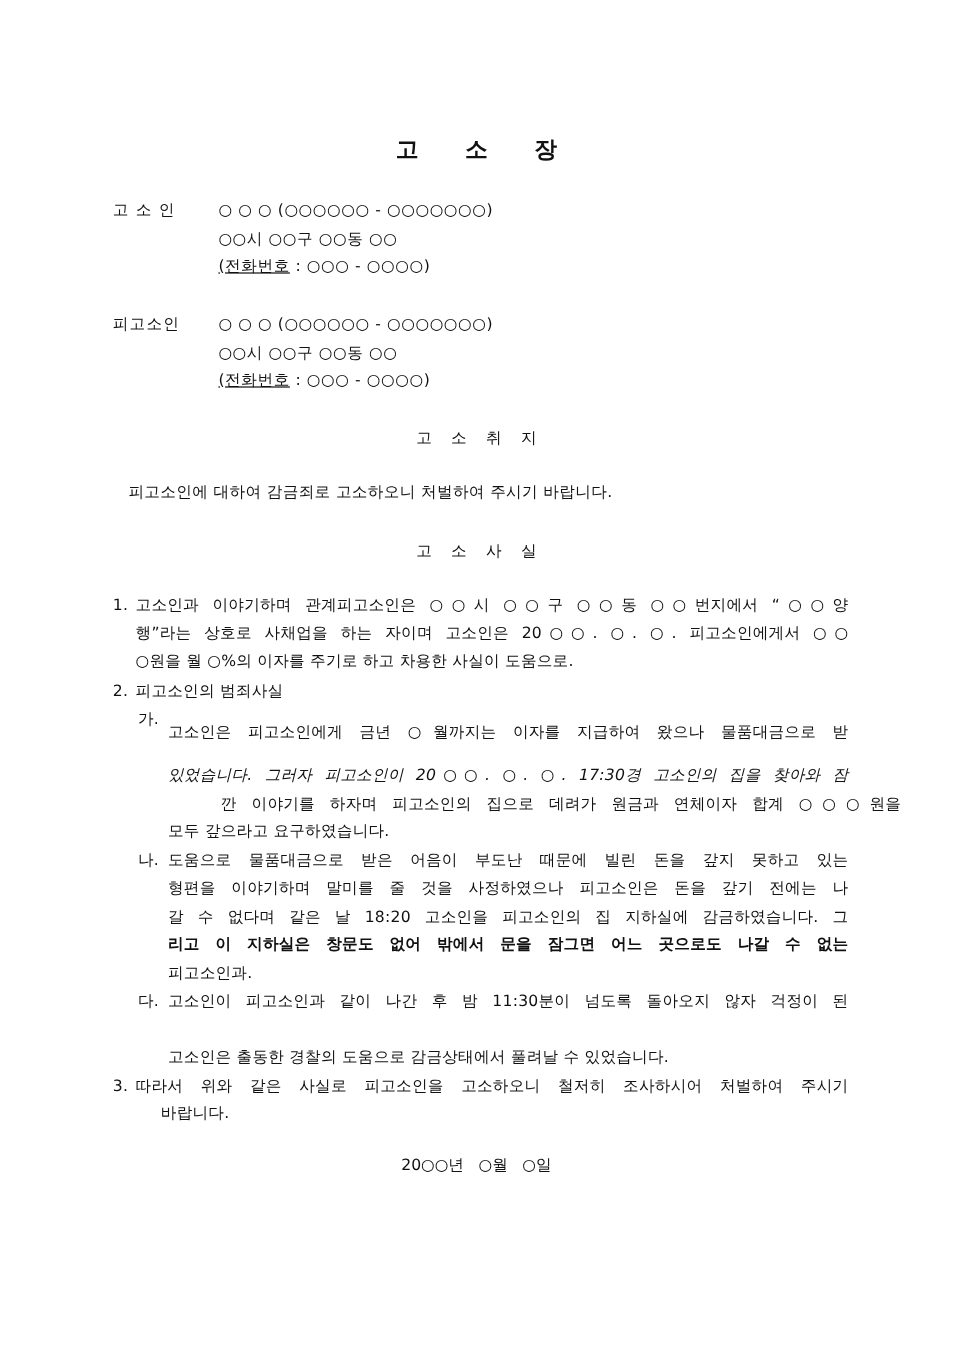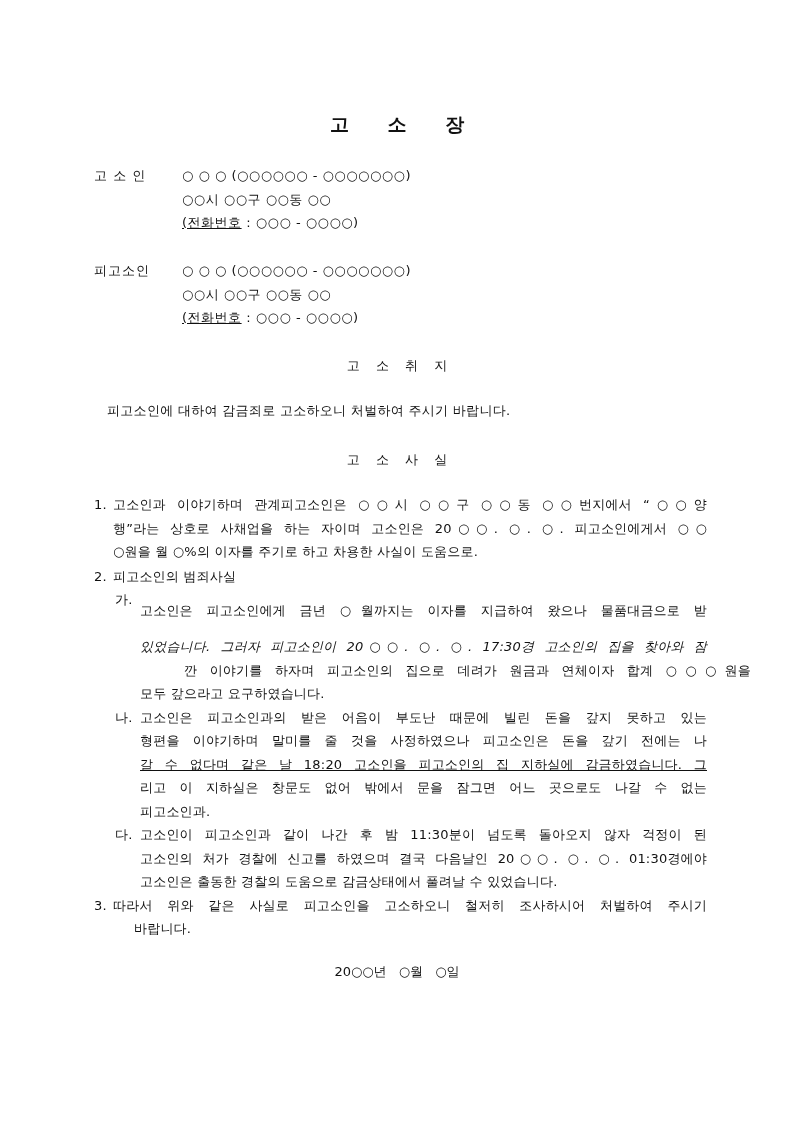--- a/index.html
+++ b/index.html
@@ -108,29 +108,28 @@
   <div class="para" style="left:94px; top:568px;">2.</div>
   <div class="para" style="left:113px; top:568px;">피고소인의 범죄사실</div>
 
   <div class="para" style="left:115px; top:591px;">가.</div>
   <div class="para justify" style="left:140px; top:602px; width:567px;">고소인은 피고소인에게 금년 ○월까지는 이자를 지급하여 왔으나 물품대금으로 받</div>
   <div class="para justify" style="left:140px; top:638px; width:567px;font-style:italic;">있었습니다. 그러자 피고소인이 20○○. ○. ○. 17:30경 고소인의 집을 찾아와 잠</div>
   <div class="para justify" style="left:140px; top:662px; width:567px;margin-left:44px;">깐 이야기를 하자며 피고소인의 집으로 데려가 원금과 연체이자 합계 ○○○원을</div>
   <div class="para" style="left:140px; top:685px;">모두 갚으라고 요구하였습니다.</div>
 
   <div class="para" style="left:115px; top:709px;">나.</div>
-  <div class="para justify" style="left:140px; top:709px; width:567px;">고소인은 피고소인과의 받은 어음이 부도난 때문에 빌린 돈을 갚지 못하고 있는</div>
+  <div class="para justify" style="left:140px; top:709px; width:567px;">도움으로 물품대금으로 받은 어음이 부도난 때문에 빌린 돈을 갚지 못하고 있는</div>
   <div class="para justify" style="left:140px; top:732px; width:567px;">형편을 이야기하며 말미를 줄 것을 사정하였으나 피고소인은 돈을 갚기 전에는 나</div>
-  <div class="para justify" style="left:140px; top:756px; width:567px;text-decoration:underline;">갈 수 없다며 같은 날 18:20 고소인을 피고소인의 집 지하실에 감금하였습니다. 그</div>
-  <div class="para justify" style="left:140px; top:779px; width:567px;">리고 이 지하실은 창문도 없어 밖에서 문을 잠그면 어느 곳으로도 나갈 수 없는</div>
+  <div class="para justify" style="left:140px; top:756px; width:567px;">갈 수 없다며 같은 날 18:20 고소인을 피고소인의 집 지하실에 감금하였습니다. 그</div>
+  <div class="para justify" style="left:140px; top:779px; width:567px;font-weight:bold;">리고 이 지하실은 창문도 없어 밖에서 문을 잠그면 어느 곳으로도 나갈 수 없는</div>
   <div class="para" style="left:140px; top:803px;">피고소인과.</div>
 
   <div class="para" style="left:115px; top:826px;">다.</div>
   <div class="para justify" style="left:140px; top:826px; width:567px;">고소인이 피고소인과 같이 나간 후 밤 11:30분이 넘도록 돌아오지 않자 걱정이 된</div>
-  <div class="para justify" style="left:140px; top:850px; width:567px;">고소인의 처가 경찰에 신고를 하였으며 결국 다음날인 20○○. ○. ○. 01:30경에야</div>
   <div class="para" style="left:140px; top:873px;">고소인은 출동한 경찰의 도움으로 감금상태에서 풀려날 수 있었습니다.</div>
 
   <div class="para" style="left:94px; top:897px;">3.</div>
   <div class="para justify" style="left:113px; top:897px; width:594px;">따라서 위와 같은 사실로 피고소인을 고소하오니 철저히 조사하시어 처벌하여 주시기</div>
   <div class="para" style="left:113px; top:920px;margin-left:21px;">바랍니다.</div>
 
   <div class="date">
     <span>20○○년</span>
     <span>○월</span>
     <span>○일</span>

